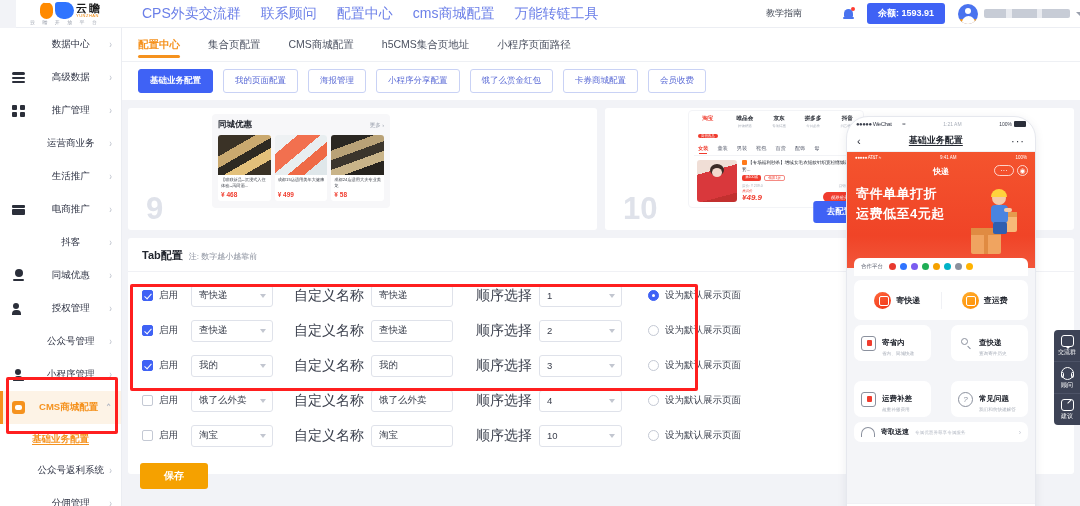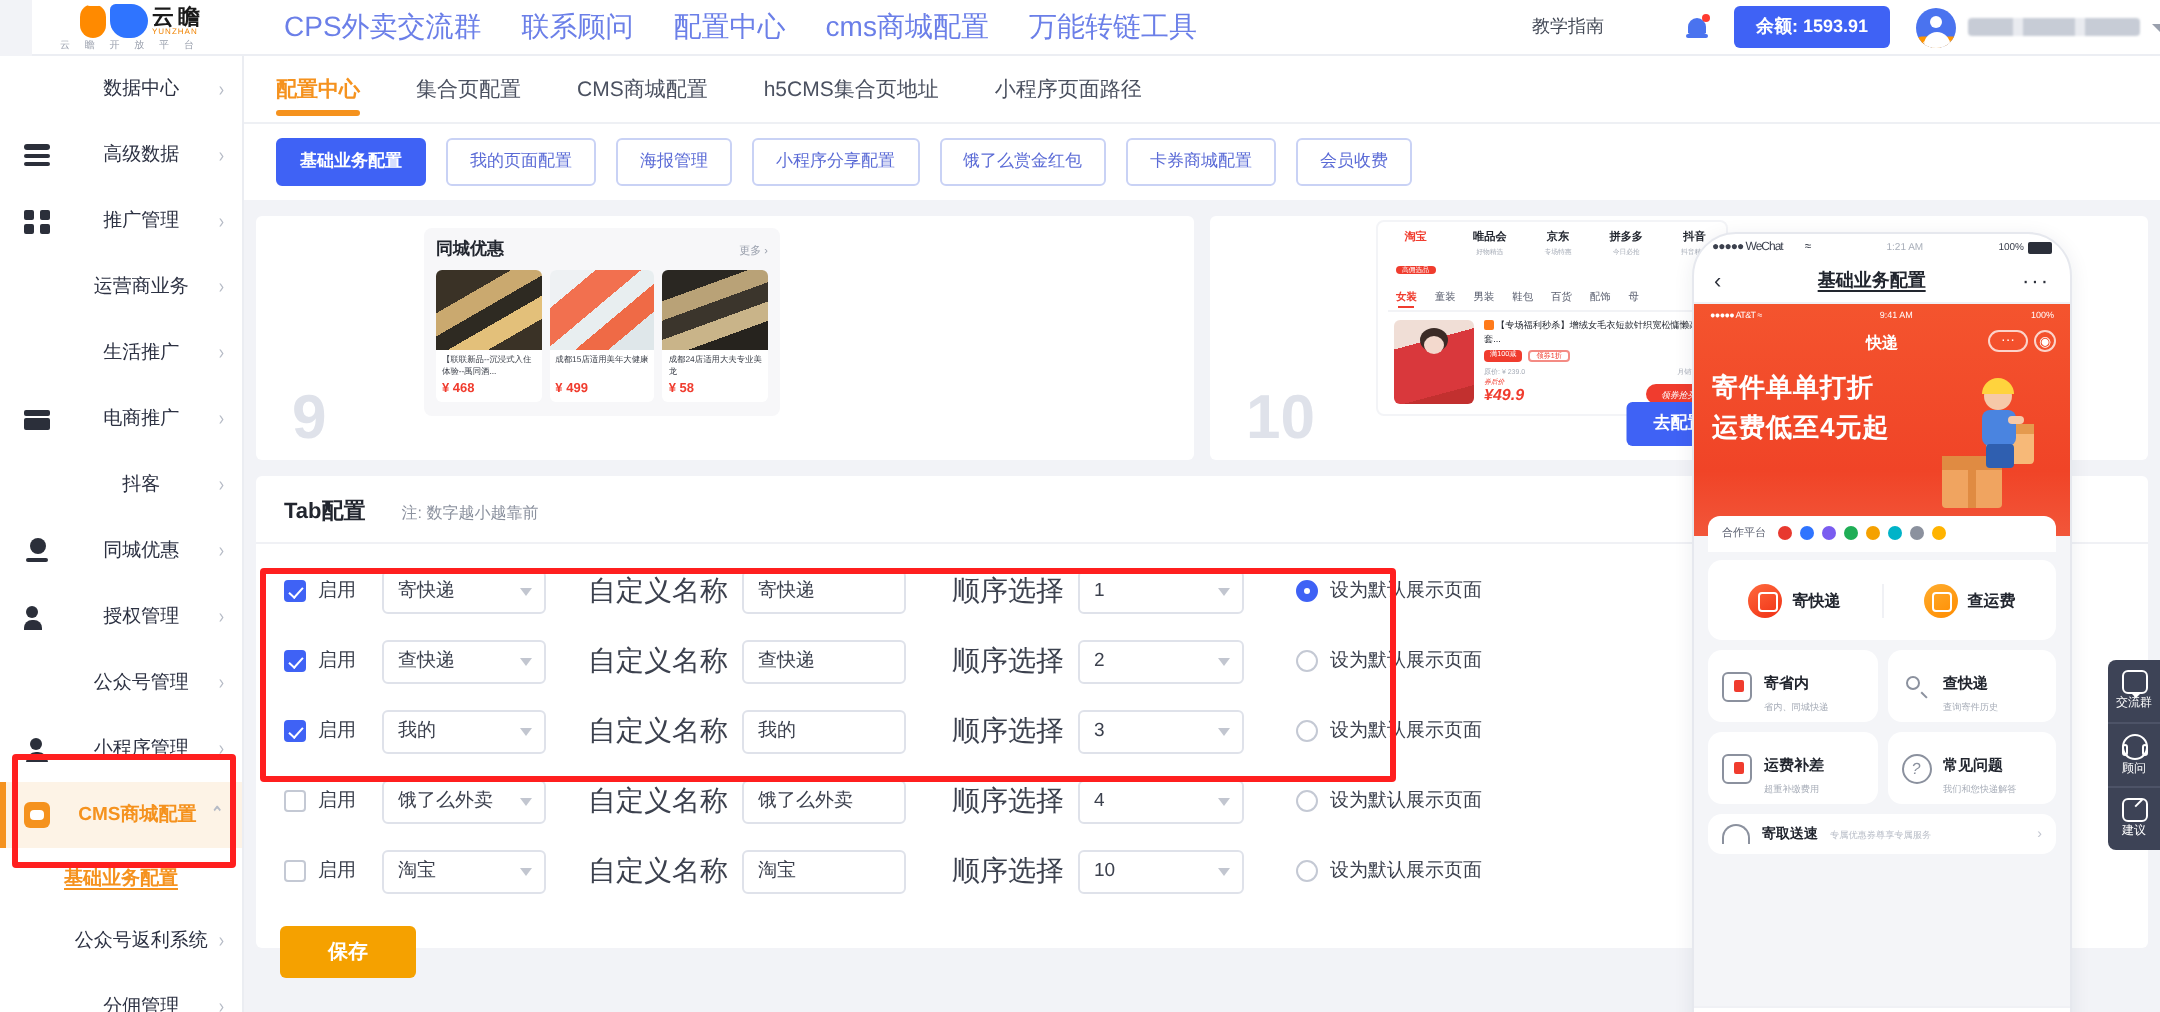--- a/index.html
+++ b/index.html
@@ -152,21 +152,21 @@
   .prod-lbl { font-size: 3.4px; color: #f03c2e; }
   .buy-btn { font-size: 4.4px; color: #fff; background: #f03c2e; border-radius: 7px; padding: 2.5px 7px; }
   .goto-btn {
     position: absolute; left: 50%; transform: translateX(-50%); bottom: 7px;
     background: #3f62f5; color: #fff; font-size: 8.5px; font-weight: 700;
     padding: 5px 14px; border-radius: 3px; cursor: pointer;
   }
 
   
   .cfg-card { margin: 8px 6px 0; background: #fff; border-radius: 3px; padding: 10px 0 10px 0; height: 236px; position: relative; }
-  .cfg-head { display: flex; align-items: baseline; gap: 18px; padding: 0 14px 8px; border-bottom: 1px solid #f0f1f5; }
+  .cfg-head { display: flex; align-items: baseline; gap: 6px; padding: 0 14px 8px; border-bottom: 1px solid #f0f1f5; }
   .cfg-title { font-size: 11px; font-weight: 700; color: #22262f; }
   .cfg-note { font-size: 8px; color: #8b919e; }
   .cfg-rows { padding: 6px 14px 0; }
   .cfg-row { height: 35px; display: flex; align-items: center; gap: 0; }
   .cb {
     width: 11px; height: 11px; border: 1px solid #c4c9d4; border-radius: 2px; background: #fff;
     position: relative; cursor: pointer; flex: none;
   }
   .cb.on { background: #3f62f5; border-color: #3f62f5; }
   .cb.on::after {
@@ -247,21 +247,21 @@
     background: #fff; margin: 4px 7px 0; border-radius: 7px; height: 40px;
     display: flex; align-items: center;
   }
   .duo-cell { flex: 1; display: flex; align-items: center; justify-content: center; gap: 5px; }
   .duo-cell + .duo-cell { border-left: 1px solid #f0f1f5; }
   .duo-ic { width: 17px; height: 17px; border-radius: 50%; position: relative; }
   .duo-ic.red { background: linear-gradient(150deg,#ff6a3d,#f03015); }
   .duo-ic.org { background: linear-gradient(150deg,#ffad2e,#ff8c00); }
   .duo-ic::after { content: ""; position: absolute; left: 4.5px; top: 4.5px; width: 8px; height: 8px; border: 1.4px solid #fff; border-radius: 2px; }
   .duo-t { font-size: 8px; font-weight: 700; color: #22262f; }
-  .ph-grid { margin: 5px 7px 0; display: grid; grid-template-columns: 1fr 1fr; gap: 5px; }
+  .ph-grid { margin: 5px 7px 0; display: grid; grid-template-columns: 1fr 1fr; gap: 20px; }
   .gcell { background: #fff; border-radius: 7px; height: 36px; display: flex; align-items: center; padding: 0 7px; gap: 6px; }
   .gc-ic { width: 15px; height: 15px; border: 1.1px solid #8b919e; border-radius: 3px; position: relative; flex: none; }
   .gc-ic.circle { border-radius: 50%; }
   .gc-ic .dot { position: absolute; left: 4.5px; top: 3.5px; width: 5px; height: 6px; border-radius: 1px; background: #f03c2e; }
   .gc-ic .mag { position: absolute; left: 2.5px; top: 2.5px; width: 7px; height: 7px; border: 1.1px solid #8b919e; border-radius: 50%; }
   .gc-ic .mag-h { position: absolute; right: 2px; bottom: 2px; width: 4px; height: 1.1px; background: #8b919e; transform: rotate(45deg); }
   .gc-ic .qm { position: absolute; left: 0; top: 0; right: 0; bottom: 0; display: flex; align-items: center; justify-content: center; font-size: 8px; color: #8b919e; }
   .gc-t { font-size: 7.5px; font-weight: 700; color: #22262f; line-height: 1.2; }
   .gc-s { font-size: 4.6px; color: #a7adb8; margin-top: 2px; }
   .ph-partial { background: #fff; margin: 5px 7px 0; border-radius: 7px; height: 20px; display: flex; align-items: center; padding: 0 7px; gap: 6px; overflow: hidden; }

